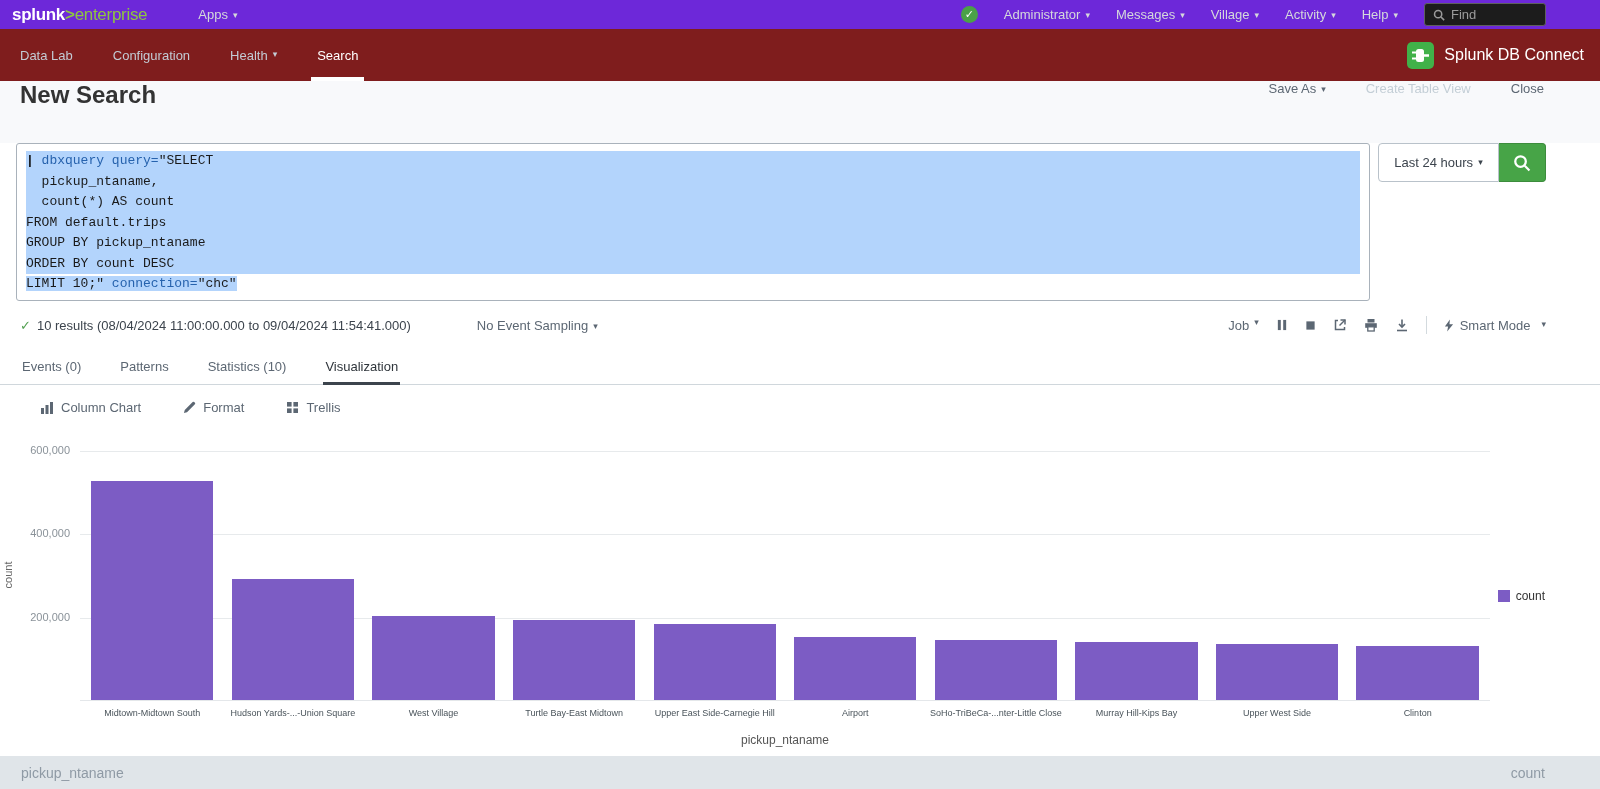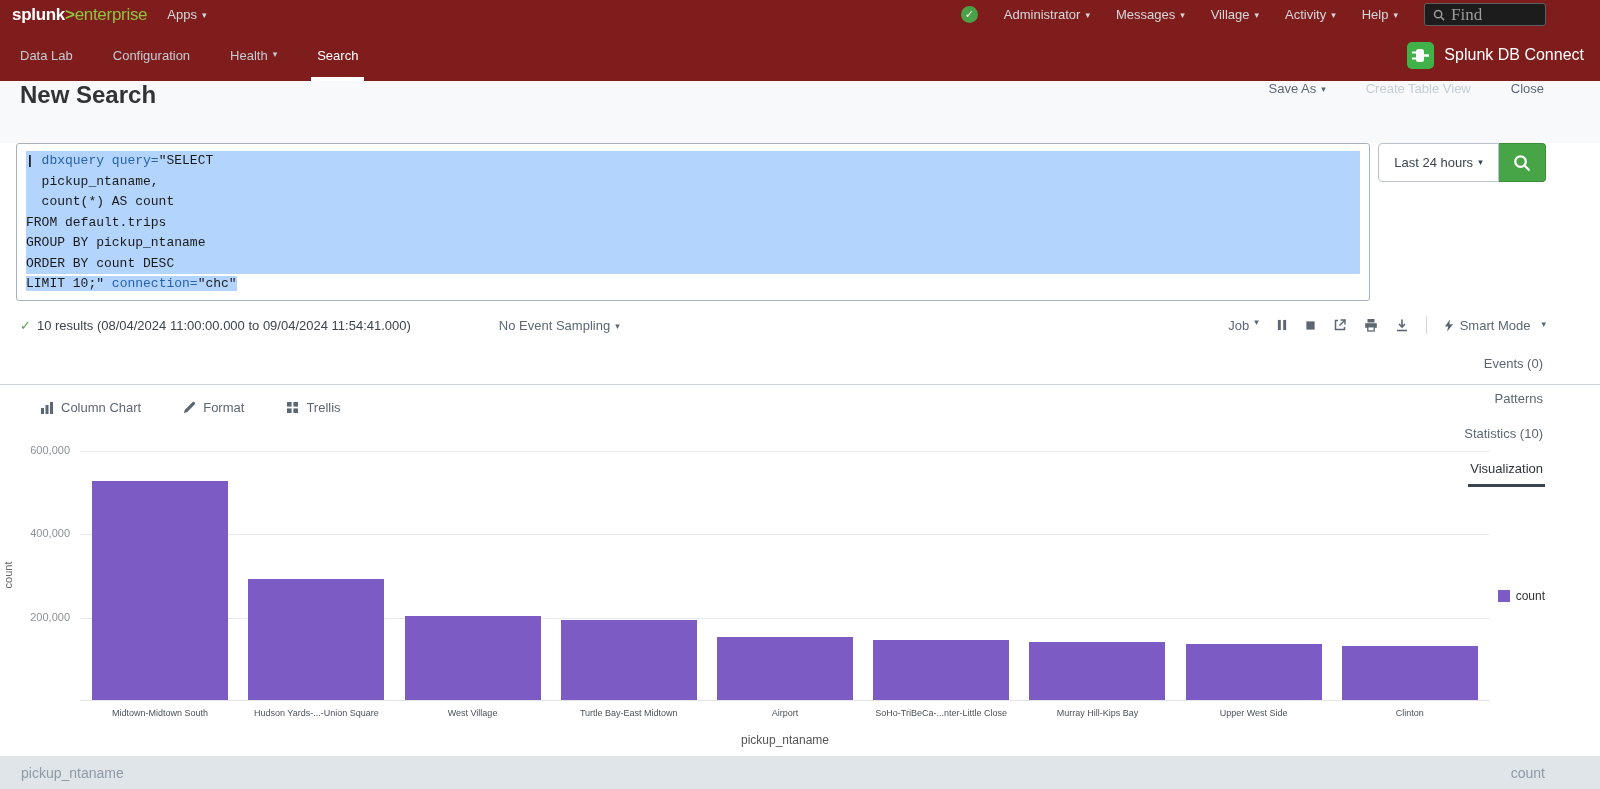--- a/index.html
+++ b/index.html
@@ -2,34 +2,34 @@
 <html><head>
 <meta charset="utf-8">
 <style>
   * { margin:0; padding:0; box-sizing:border-box; }
   html,body { width:1600px; height:789px; overflow:hidden; background:#fff;
               font-family:"Liberation Sans","DejaVu Sans",sans-serif; }
   body { position:relative; }
   .caret { font-size:9px; margin-left:5px; display:inline-block; transform:translateY(-1px); }
 
   
-  .topbar { height:29px; background:#7f1d1d; display:flex; align-items:center;
+  .topbar { height:29px; background:#6d28d9; display:flex; align-items:center;
             padding:0 54px 0 12px; color:#d9d9d9; }
   .logo { font-size:17px; font-weight:bold; color:#fff; letter-spacing:-0.3px; cursor:pointer; }
   .logo-gt { color:#8ec63f; }
   .logo-product { color:#8ec63f; font-weight:300; }
   .tb-item { font-size:13px; color:#d5d8db; cursor:pointer; white-space:nowrap; }
-  .apps { margin-left:20px; }
+  .apps { margin-left:51px; }
   .topbar-right { margin-left:auto; display:flex; align-items:center; gap:26px; }
   .status-circle { width:17px; height:17px; border-radius:50%; background:#4aa147; color:#fff;
                    font-size:11px; display:flex; align-items:center; justify-content:center; cursor:pointer; }
   .findbox { display:flex; align-items:center; gap:6px; border:1px solid #5f5f5f; background:#1c1c1c;
              border-radius:3px; height:23px; width:122px; padding:0 8px; color:#9a9a9a; }
-  .findbox input { background:transparent; border:none; outline:none; color:#ddd; font-size:17px; width:84px;
-                   font-family:Liberation Serif, serif; }
+  .findbox input { background:transparent; border:none; outline:none; color:#ddd; font-size:13px; width:84px;
+                   font-family:Liberation Sans, sans-serif; }
   .findbox input::placeholder { color:#9c9c9c; }
 
   
   .appnav { height:52px; background:#7f1d1d; display:flex; align-items:stretch; color:#c3cbd4; }
   .appnav-item { font-size:13px; display:flex; align-items:center; padding:0 20px; position:relative; cursor:pointer; }
   .appnav-item.active { color:#fff; }
   .appnav-item.active::after { content:""; position:absolute; left:14px; right:14px; bottom:0; height:4px; background:#fff; }
   .appnav-right { margin-left:auto; display:flex; align-items:center; gap:10px; padding-right:16px; }
   .app-title { color:#fff; font-size:16px; cursor:pointer; }
 
@@ -54,28 +54,28 @@
   .time-btn { margin-left:8px; width:121px; height:39px; background:#fff; border:1px solid #b9c2ca;
               border-radius:4px 0 0 4px; display:flex; align-items:center; justify-content:center;
               font-size:13px; color:#3c444d; cursor:pointer; }
   .search-btn { width:47px; height:39px; background:#47a447; border:1px solid #3c8c3c; border-left:none;
                 border-radius:0 4px 4px 0; display:flex; align-items:center; justify-content:center;
                 color:#fff; cursor:pointer; }
 
   
   .results-bar { display:flex; align-items:center; margin:13px 54px 10px 20px; font-size:13px; color:#3c444d; height:22px; }
   .results-check { color:#53a051; font-weight:bold; margin-right:6px; }
-  .sampling { margin-left:44px; color:#5c6773; cursor:pointer;padding-left:44px; }
+  .sampling { margin-left:22px; color:#5c6773; cursor:pointer;padding-left:44px; }
   .job-controls { margin-left:auto; display:flex; align-items:center; gap:17px; color:#5c6773; }
   .job-controls .jc { cursor:pointer; display:flex; align-items:flex-start; }
   .vsep { width:1px; height:18px; background:#d3dade; }
   .smart { display:flex; align-items:center; gap:6px; cursor:pointer; }
 
   
-  .tabs { display:flex; align-items:flex-end; border-bottom:1px solid #d0d7dc; padding:0 20px; height:39px; background:#fff;flex-direction:column; }
+  .tabs { display:flex; align-items:flex-end; border-bottom:1px solid #d0d7dc; padding:0 20px; height:39px; background:#fff; }
   .tab { margin-right:35px; padding:10px 2px; font-size:13px; color:#5c6773; position:relative; cursor:pointer; white-space:nowrap; }
   .tab.active { color:#2f353b; }
   .tab.active::after { content:""; position:absolute; left:0; right:0; bottom:-1px; height:3px; background:#3c444d; }
 
   
   .viz-controls { display:flex; align-items:center; gap:42px; padding:15px 0 12px 40px; font-size:13px; color:#5c6773; }
   .viz-btn { display:flex; align-items:center; gap:7px; cursor:pointer; }
 
   
   .chart-area { position:relative; height:305px; margin-top:14px; }
@@ -334,20 +334,24 @@
         </div>
         <div class="bar-group">
           <div class="bar" style="height: 84px; background: rgb(124, 92, 196);"></div>
           <div class="bar-xlabel">West Village</div>
         </div>
         <div class="bar-group">
           <div class="bar" style="height: 80px; background: rgb(124, 92, 196);"></div>
           <div class="bar-xlabel">Turtle Bay-East Midtown</div>
         </div>
         <div class="bar-group">
+          <div class="bar" style="height: 76px; background: rgb(124, 92, 196);"></div>
+          <div class="bar-xlabel">Upper East Side-Carnegie Hill</div>
+        </div>
+        <div class="bar-group">
           <div class="bar" style="height: 63px; background: rgb(124, 92, 196);"></div>
           <div class="bar-xlabel">Airport</div>
         </div>
         <div class="bar-group">
           <div class="bar" style="height: 60px; background: rgb(124, 92, 196);"></div>
           <div class="bar-xlabel">SoHo-TriBeCa-...nter-Little Close</div>
         </div>
         <div class="bar-group">
           <div class="bar" style="height: 58px; background: rgb(124, 92, 196);"></div>
           <div class="bar-xlabel">Murray Hill-Kips Bay</div>

